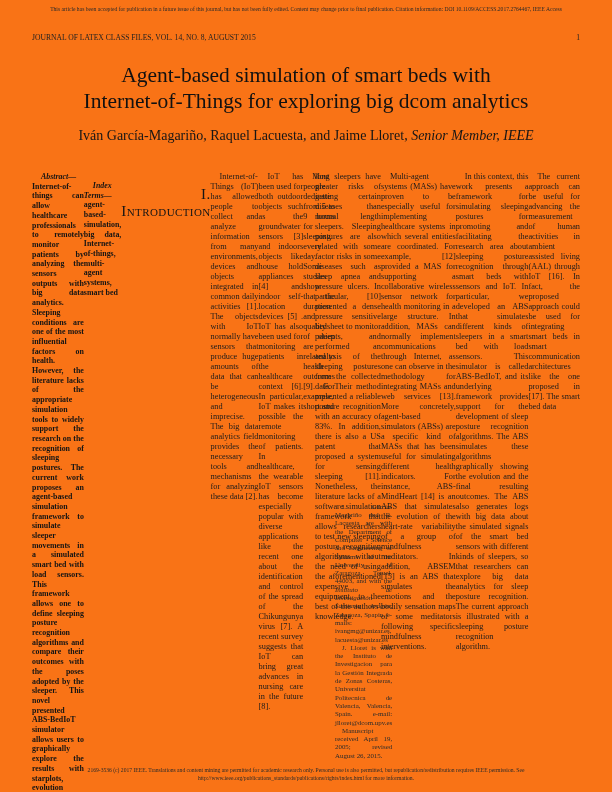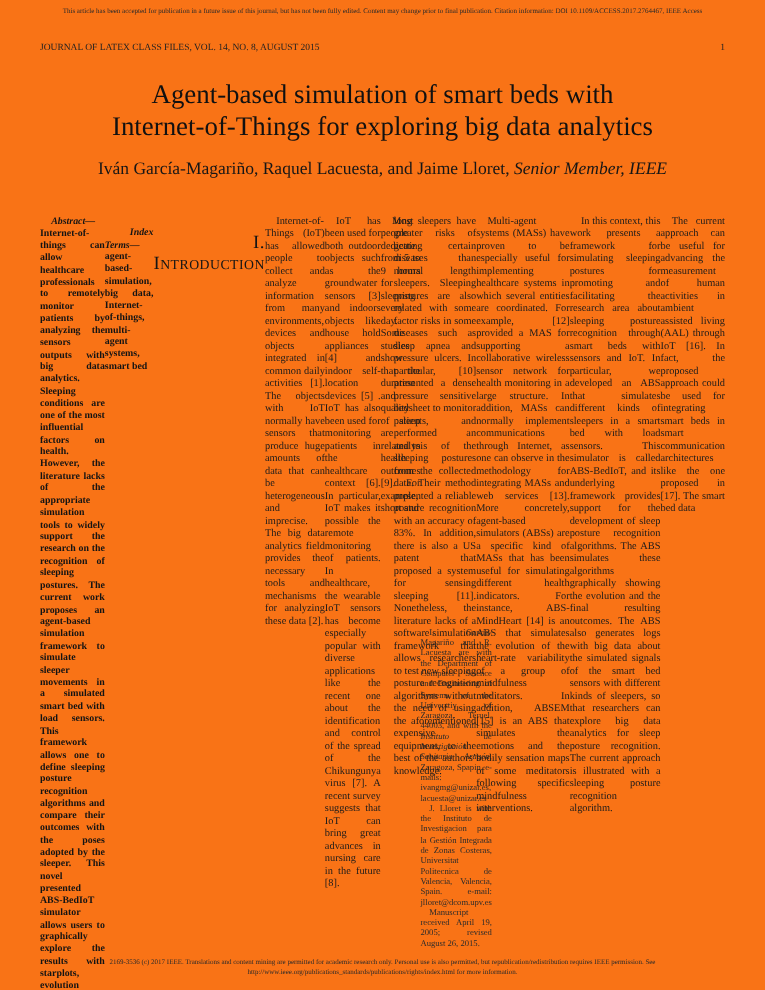--- a/index.html
+++ b/index.html
@@ -50,21 +50,21 @@
     font-size:7.9px;line-height:9.7px;
     text-indent:9px;color:#141414;
   }
   .abstract .lead{font-style:italic;}
   .indexterms{
     margin-top:9px;
     font-weight:700;
     font-size:7.9px;line-height:9.7px;
     text-indent:9px;color:#141414;
   }
-  .indexterms .lead{font-style:italic;margin-left:11px;}
+  .indexterms .lead{font-style:italic;}
   .sec{
     margin:14px 0 8px 0;
     font-weight:400;font-size:15px;
     text-align:right;
     font-variant:small-caps;
     letter-spacing:0.4px;
     color:#151515;
   }
   .body-p{
     font-size:8.3px;line-height:10px;
@@ -90,21 +90,21 @@
 
 <div class="page">
 
   <div class="notice">This article has been accepted for publication in a future issue of this journal, but has not been fully edited. Content may change prior to final publication. Citation information: DOI 10.1109/ACCESS.2017.2764467, IEEE Access</div>
 
   <div class="runhead">
     <span>JOURNAL OF LATEX CLASS FILES, VOL. 14, NO. 8, AUGUST 2015</span>
     <span>1</span>
   </div>
 
-  <h1 class="title"><span>Agent-based simulation of smart beds with</span><br><span>Internet-of-Things for exploring big data analytics</span></h1>
+  <h1 class="title"><span>Agent-based simulation of smart beds with</span><br><span>Internet-of-Things for exploring big dcom analytics</span></h1>
 
   <div class="authors"><span>Iván García-Magariño,  Raquel Lacuesta,  and Jaime Lloret, </span><span class="member">Senior Member, IEEE</span></div>
 
   <div class="columns">
 
     <div class="col">
       <p class="abstract"><span class="lead">Abstract—</span><span>Internet-of-things can allow healthcare professionals to remotely monitor patients by analyzing the sensors outputs with big data analytics. Sleeping conditions are one of the most influential factors on health. However, the literature lacks of the appropriate simulation tools to widely support the research on the recognition of sleeping postures. The current work proposes an agent-based simulation framework to simulate sleeper movements in a simulated smart bed with load sensors. This framework allows one to define sleeping posture recognition algorithms and compare their outcomes with the poses adopted by the sleeper. This novel presented ABS-BedIoT simulator allows users to graphically explore the results with starplots, evolution charts, and final visual representations of the states of the bed sensors. This simulator can also generate logs text files with big data for applying offline big data techniques on them. The current approach is illustrated with an algorithm that properly recognized the simulated sleeping postures with an average accuracy of 98%. This accuracy is higher than the one reported by an existing alternative work in this area.</span></p>
 
       <p class="indexterms"><span class="lead">Index Terms—</span><span>agent-based-simulation, big data, Internet-of-things, multi-agent systems, smart bed</span></p>
 

